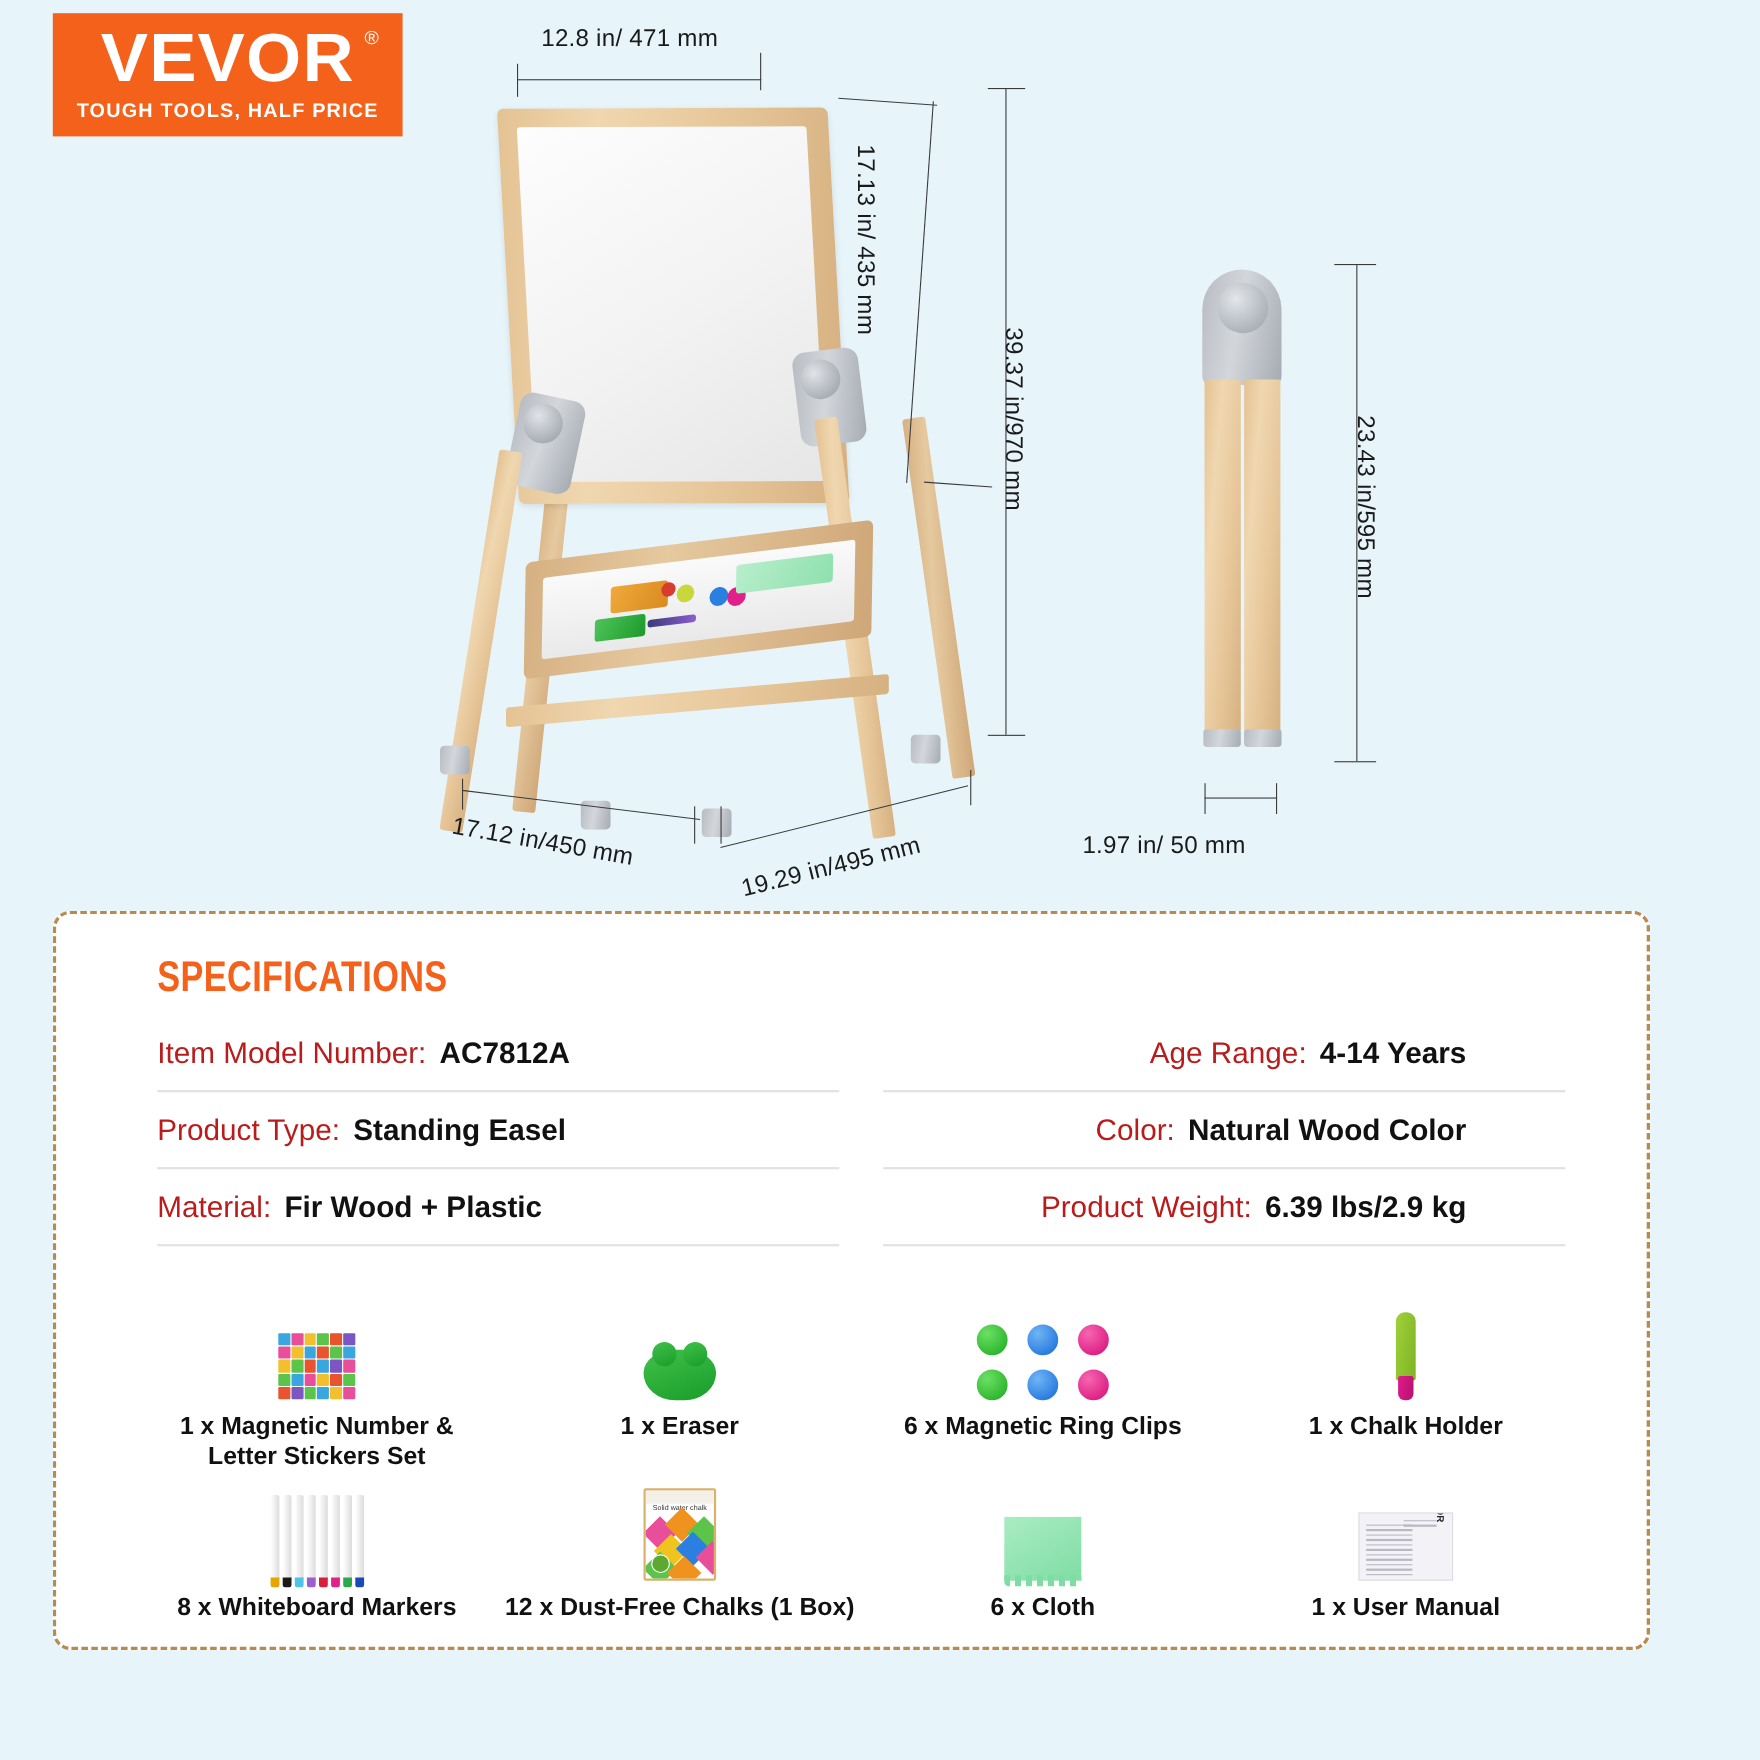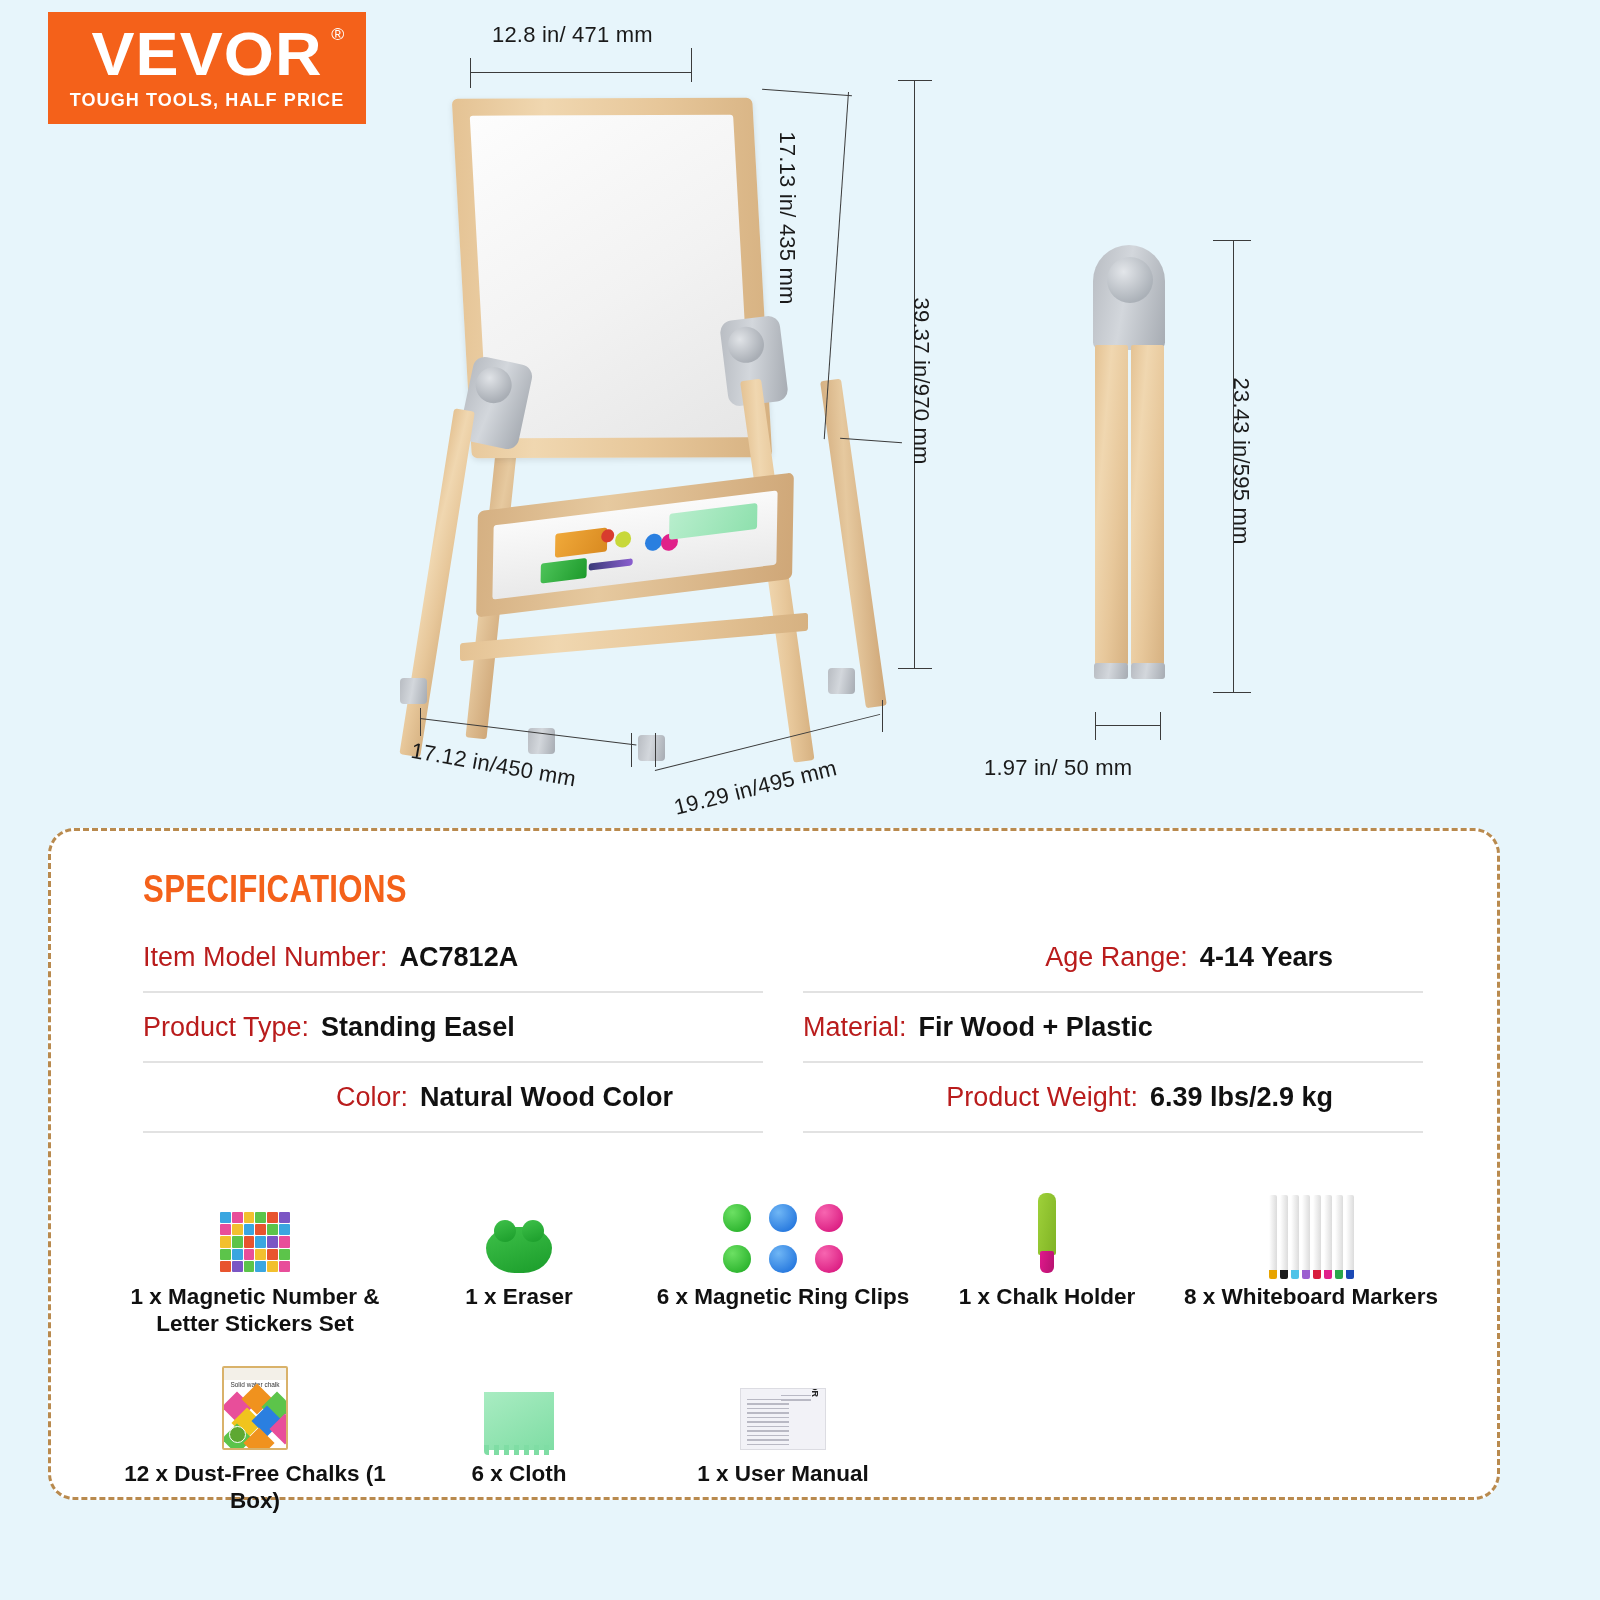--- a/index.html
+++ b/index.html
@@ -116,21 +116,21 @@
   .dim-tick{ position:absolute; background:#3b3b3b; width:1.4px; }
   .dim-tick-h{ position:absolute; background:#3b3b3b; height:1.4px; }
   .dim-label{
     position:absolute; color:#1a1a1a; font-size:22px; font-weight:500;
     white-space:nowrap; letter-spacing:.2px;
   }
 
   
   .card{
     position:absolute; left:48px; top:828px; width:1452px; height:672px;
-    background:#fff; border:3px dashed #b98a4e; border-radius:26px;
+    background:#fff; border:3px dashed #b98a4e; border-radius:16px;
   }
   .sec-title{
     color:#f4611a; font-weight:bold; font-size:39px; letter-spacing:.4px;
     transform:scaleX(.80); transform-origin:left center;
     font-family:"Liberation Sans", sans-serif;
   }
   .spec-title-pos{ position:absolute; left:92px; top:36px; }
   .acc-title-pos { position:absolute; left:92px; top:290px; }
 
   .spec-grid{
@@ -141,21 +141,21 @@
     height:70px; display:flex; align-items:center; gap:12px;
     border-bottom:2px solid #e2e2e2;
   }
   .spec-cell.right-col{ justify-content:flex-end; padding-right:90px; }
   .spec-k{ color:#b91c1c; font-size:27px; }
   .spec-v{ color:#111; font-size:27px; font-weight:bold; }
 
   
   .acc-grid{
     position:absolute; left:72px; top:350px; width:1320px;
-    display:grid; grid-template-columns:repeat(5,1fr); row-gap:20px;
+    display:grid; grid-template-columns:repeat(4,1fr); row-gap:7px;
   }
   .acc-cell{ display:flex; flex-direction:column; align-items:center; }
   .acc-art{ height:92px; display:flex; align-items:flex-end; justify-content:center; }
   .acc-label{
     margin-top:10px; font-size:22.5px; font-weight:bold; color:#111;
     text-align:center; line-height:1.22; white-space:pre-line;
   }
 
   
   .sticker-sheet{
@@ -342,27 +342,27 @@
       <span class="spec-v">AC7812A</span>
     </div>
     <div class="spec-cell right-col">
       <span class="spec-k">Age Range:</span>
       <span class="spec-v">4-14 Years</span>
     </div>
     <div class="spec-cell">
       <span class="spec-k">Product Type:</span>
       <span class="spec-v">Standing Easel</span>
     </div>
+    <div class="spec-cell right-col">
+      <span class="spec-k">Color:</span>
+      <span class="spec-v">Natural Wood Color</span>
+    </div>
     <div class="spec-cell">
       <span class="spec-k">Material:</span>
       <span class="spec-v">Fir Wood + Plastic</span>
-    </div>
-    <div class="spec-cell right-col">
-      <span class="spec-k">Color:</span>
-      <span class="spec-v">Natural Wood Color</span>
     </div>
     <div class="spec-cell right-col">
       <span class="spec-k">Product Weight:</span>
       <span class="spec-v">6.39 lbs/2.9 kg</span>
     </div>
   </div>
 
 
   <div class="acc-grid">
 

